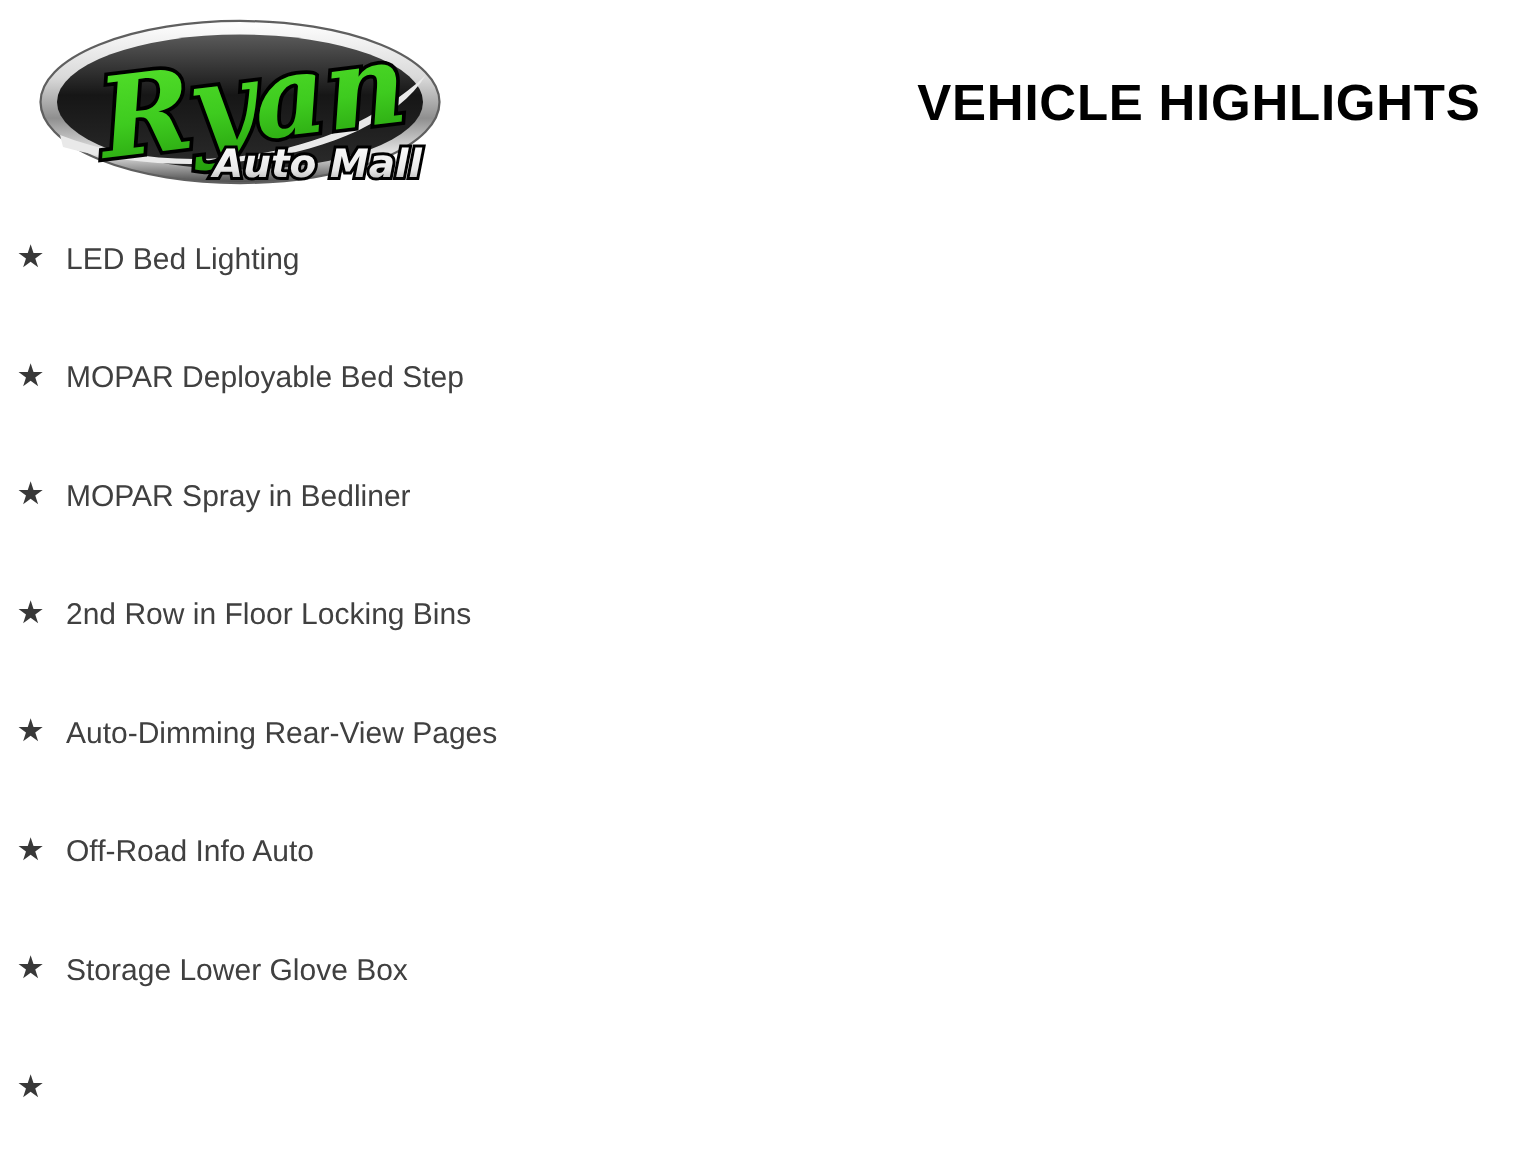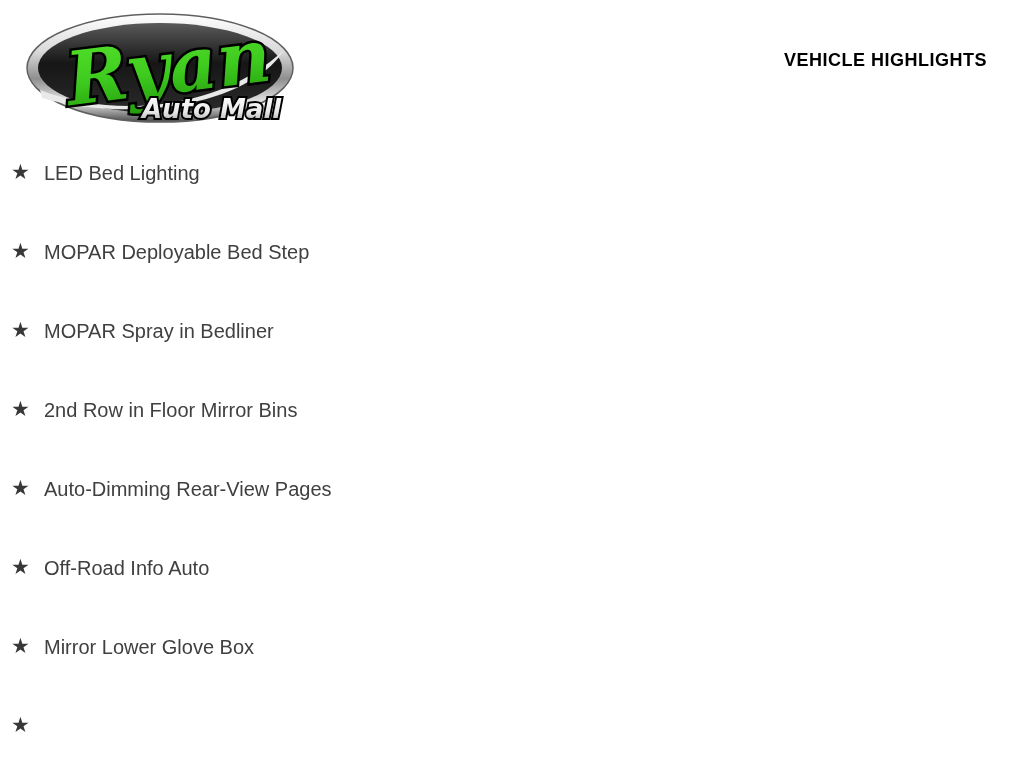--- a/index.html
+++ b/index.html
@@ -17,21 +17,21 @@
   .logo-wrap {
     position: absolute;
     left: 12px; top: 6px;
     width: 296px; height: 120px;
   }
 
   
   .page-title {
     position: absolute;
     top: 50px; right: 37px;
-    font-size: 18px;
+    font-size: 34px;
     font-weight: 700;
     color: #000000;
     letter-spacing: 0.5px;
     white-space: nowrap;
   }
 
   
   .highlights {
     position: absolute;
     left: 11px; top: 134px;
@@ -110,32 +110,32 @@
     <li>
       <span class="star">★</span>
       <span class="item-text">MOPAR Deployable Bed Step</span>
     </li>
     <li>
       <span class="star">★</span>
       <span class="item-text">MOPAR Spray in Bedliner</span>
     </li>
     <li>
       <span class="star">★</span>
-      <span class="item-text">2nd Row in Floor Mirror Bins</span>
+      <span class="item-text">2nd Row in Floor Locking Bins</span>
     </li>
     <li>
       <span class="star">★</span>
       <span class="item-text">Auto-Dimming Rear-View Pages</span>
     </li>
     <li>
       <span class="star">★</span>
       <span class="item-text">Off-Road Info Auto</span>
     </li>
     <li>
       <span class="star">★</span>
-      <span class="item-text">Mirror Lower Glove Box</span>
+      <span class="item-text">Storage Lower Glove Box</span>
     </li>
     <li>
       <span class="star">★</span>
     </li>
   </ul>
 
 </div>
 
 </body></html>

